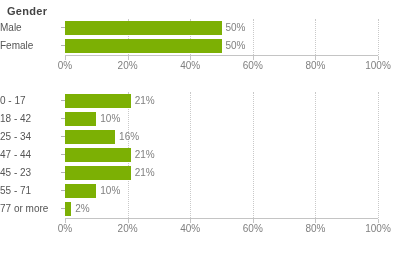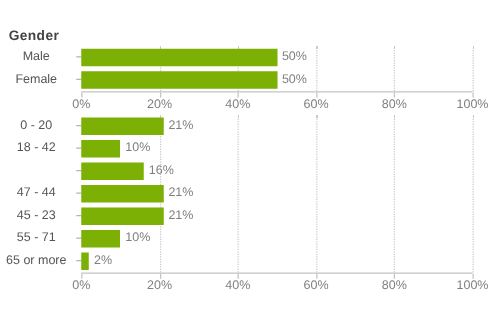--- a/index.html
+++ b/index.html
@@ -22,21 +22,21 @@
   }
   #gender-block { top: 0; }
   #age-block { top: 92px; }
 
   .chart-title {
     font-size: 11px;
     font-weight: bold;
     color: #444444;
     letter-spacing: 0.3px;
     margin: 0;
-    padding: 22px 0 0 7px;
+    padding: 4px 0 0 7px;
     height: 15px;
     line-height: 15px;
   }
 
   
   .plot {
     position: relative;
     margin-left: 0;
   }
 
@@ -49,21 +49,21 @@
     height: 18px;
   }
 
   .cat-label {
     position: absolute;
     left: 0;
     top: 0;
     width: 58px;
     height: 18px;
     line-height: 18px;
-    text-align: center;
+    text-align: left;
     font-size: 10px;
     color: #555555;
     white-space: nowrap;
   }
 
   .cat-tick {
     position: absolute;
     left: 61px;
     top: 8px;
     width: 4px;
@@ -200,36 +200,37 @@
     <div class="rows">
       <div class="gridlines">
           <div class="gridline zero" style="left: 0px;"></div>
           <div class="gridline" style="left: 62.6px;"></div>
           <div class="gridline" style="left: 125.2px;"></div>
           <div class="gridline" style="left: 187.8px;"></div>
           <div class="gridline" style="left: 250.4px;"></div>
           <div class="gridline" style="left: 313px;"></div>
         </div>
     <div class="row">
-          <div class="cat-label">0 - 20</div>
+          <div class="cat-label">0 - 17</div>
           <div class="cat-tick"></div>
           <div class="bar-track">
             <div class="bar" style="width: 65.73px; background: rgb(124, 176, 4);"></div>
             <div class="bar-value" style="left: 65.73px;">21%</div>
           </div>
         </div>
         <div class="row">
           <div class="cat-label">18 - 42</div>
           <div class="cat-tick"></div>
           <div class="bar-track">
             <div class="bar" style="width: 31.3px; background: rgb(124, 176, 4);"></div>
             <div class="bar-value" style="left: 31.3px;">10%</div>
           </div>
         </div>
         <div class="row">
+          <div class="cat-label">25 - 34</div>
           <div class="cat-tick"></div>
           <div class="bar-track">
             <div class="bar" style="width: 50.08px; background: rgb(124, 176, 4);"></div>
             <div class="bar-value" style="left: 50.08px;">16%</div>
           </div>
         </div>
         <div class="row">
           <div class="cat-label">47 - 44</div>
           <div class="cat-tick"></div>
           <div class="bar-track">
@@ -247,21 +248,21 @@
         </div>
         <div class="row">
           <div class="cat-label">55 - 71</div>
           <div class="cat-tick"></div>
           <div class="bar-track">
             <div class="bar" style="width: 31.3px; background: rgb(124, 176, 4);"></div>
             <div class="bar-value" style="left: 31.3px;">10%</div>
           </div>
         </div>
         <div class="row">
-          <div class="cat-label">65 or more</div>
+          <div class="cat-label">77 or more</div>
           <div class="cat-tick"></div>
           <div class="bar-track">
             <div class="bar" style="width: 6.26px; background: rgb(124, 176, 4);"></div>
             <div class="bar-value" style="left: 6.26px;">2%</div>
           </div>
         </div>
       </div>
     <div class="axis">
       <div class="axis-line"></div>
     <div class="axis-tick" style="left: 65px;"></div>

